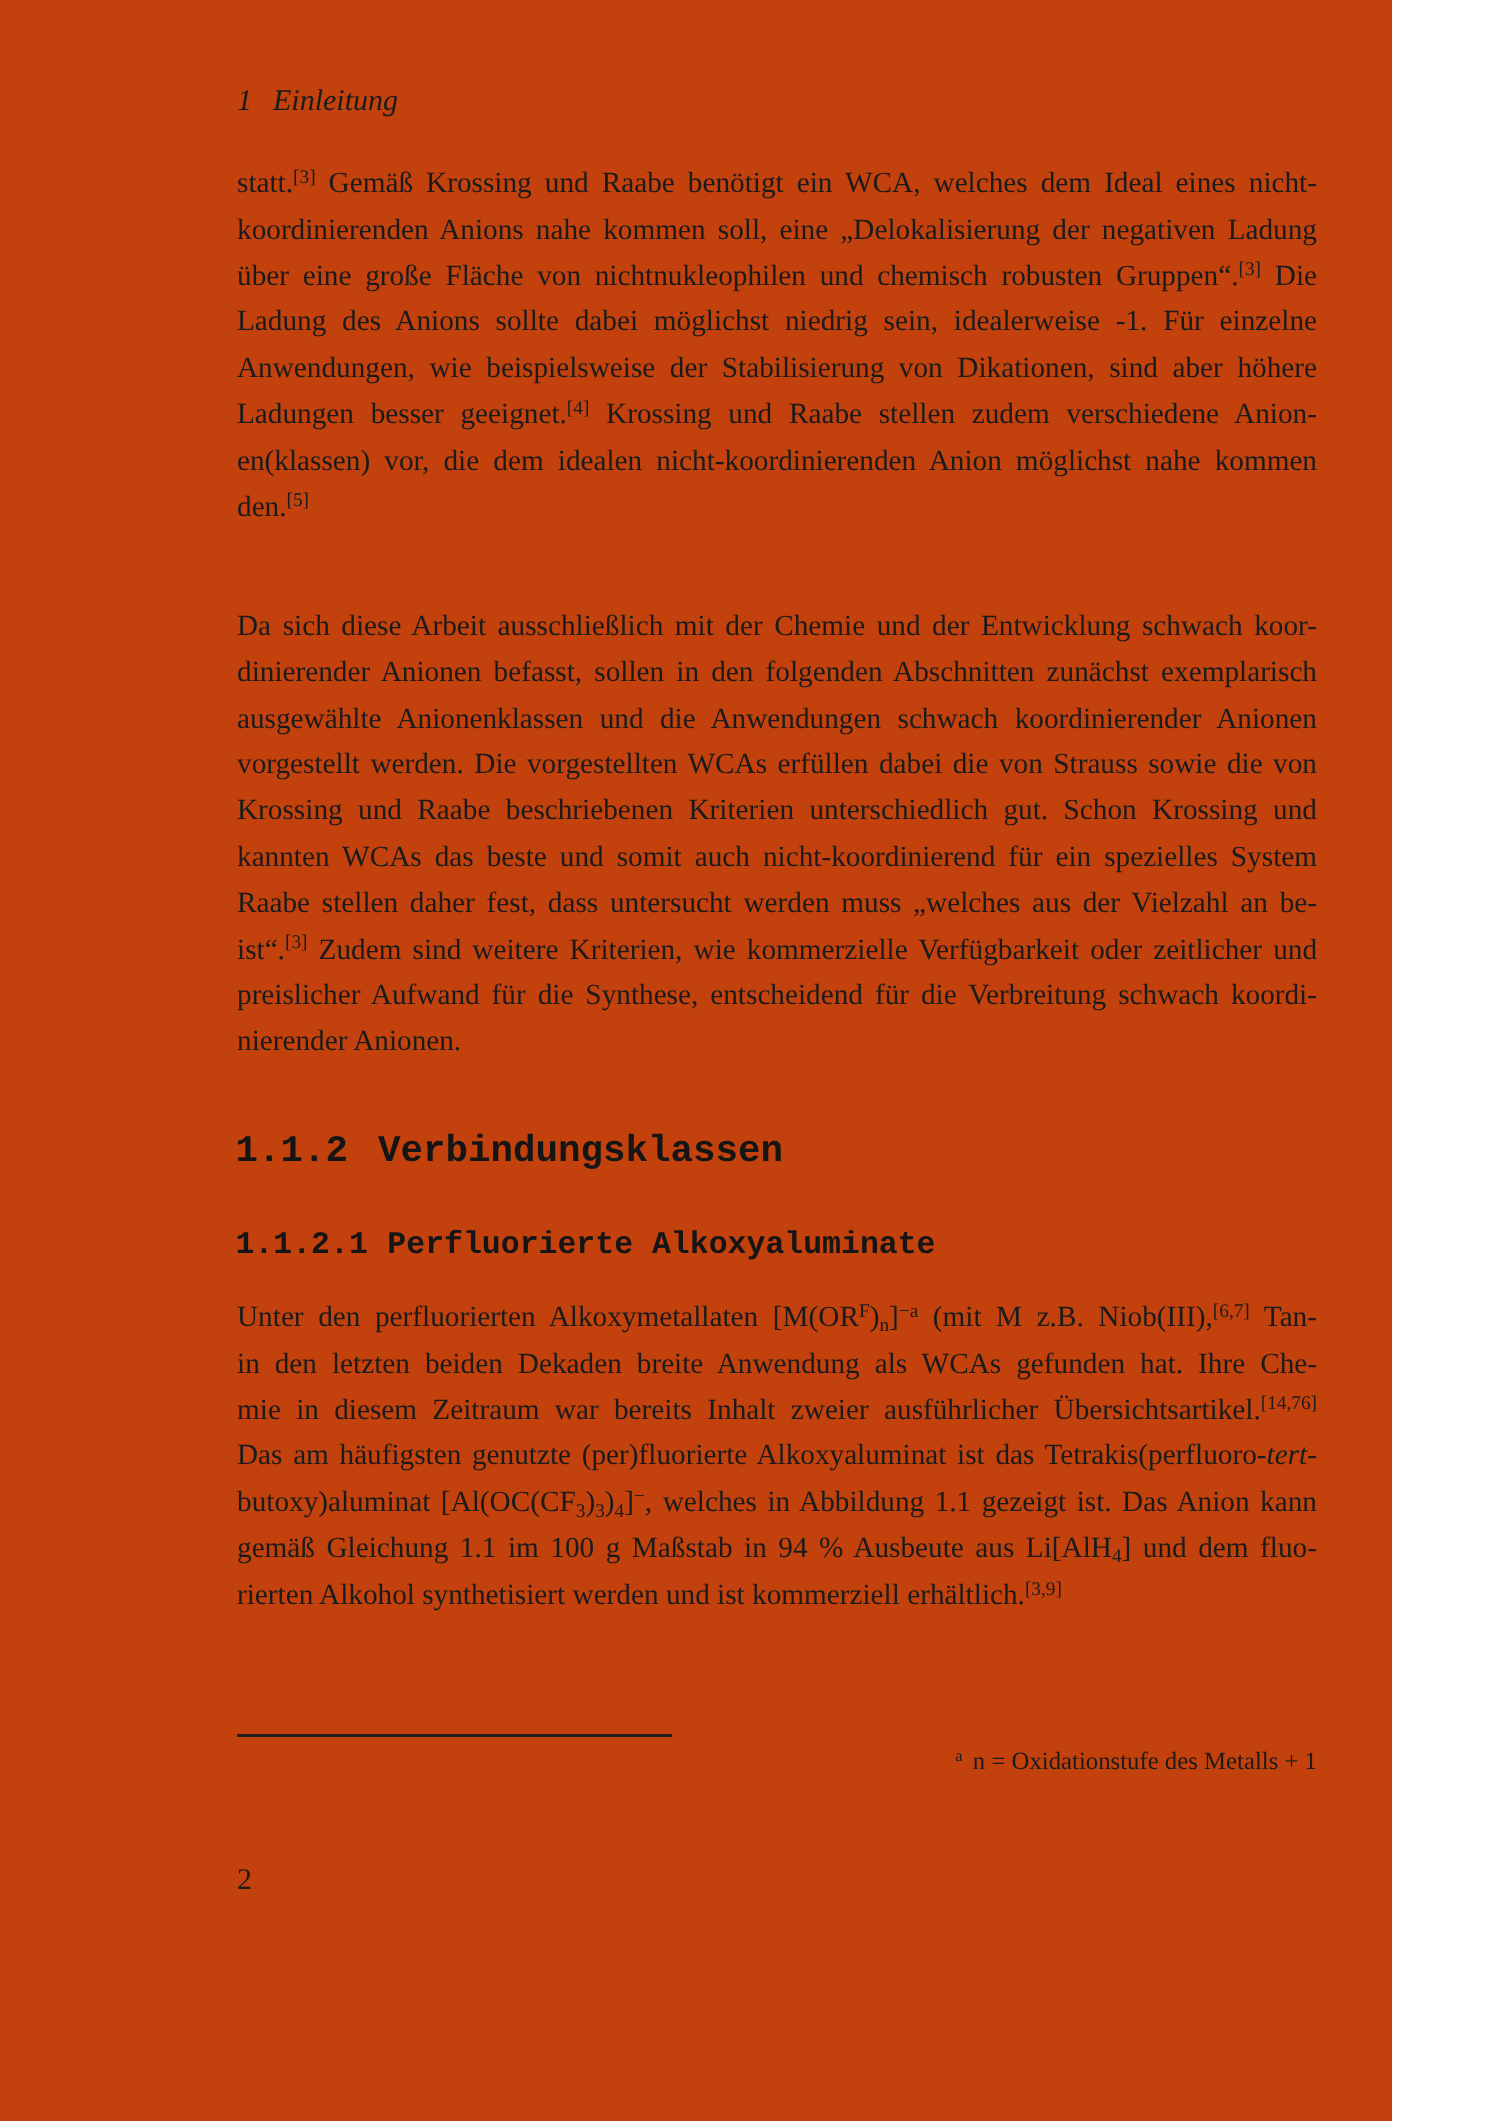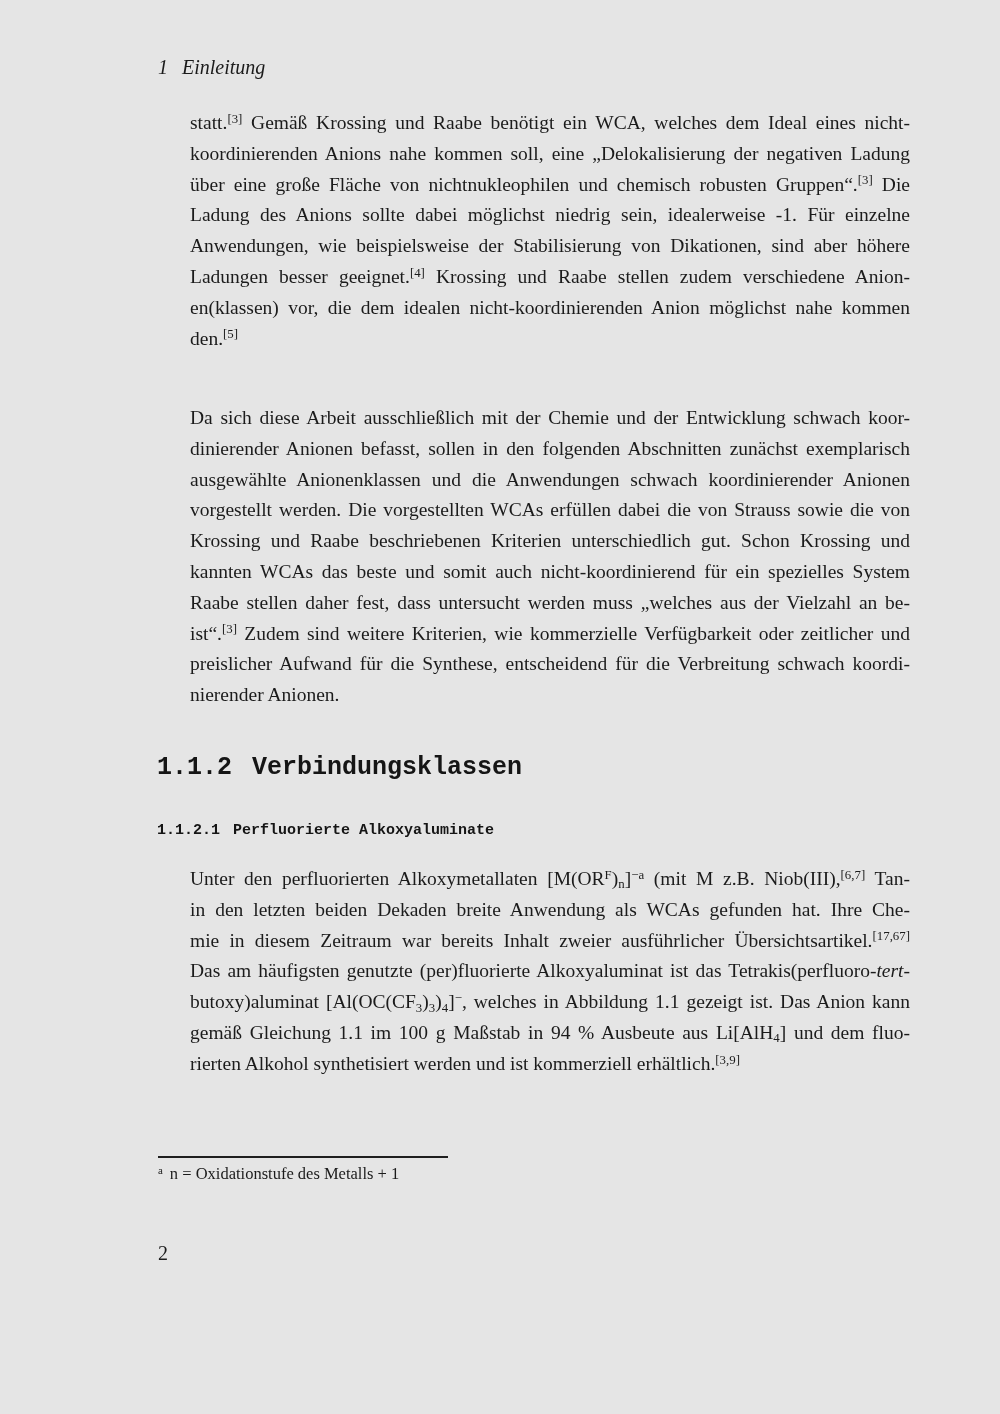--- a/index.html
+++ b/index.html
@@ -1,40 +1,39 @@
 <!DOCTYPE html>
 <html><head>
 <meta charset="utf-8">
 <style>
   html, body { margin: 0; padding: 0; background: #ffffff; }
   .page {
     position: relative;
-    width: 1000px;
+    width: 928px;
     height: 1414px;
-    background: #e5e5e5;
+    background: #c2410c;
     color: #1b1b1b;
     font-family: "Liberation Serif", "DejaVu Serif", serif;
     overflow: hidden;
   }
   .running-header {
     position: absolute;
     left: 158px;
     top: 56px;
     font-style: italic;
     font-size: 20px;
     line-height: 23px;
   }
   .running-header .hdr-num { margin-right: 14px; }
   .para {
     position: absolute;
     left: 158px;
     width: 720px;
     font-size: 19.5px;
     line-height: 30.8px;
-    margin-left: 32px;
   }
   .p1 { top: 108px; }
   .p2 { top: 403px; }
   .p3 { top: 864px; }
   .line {
     text-align: justify;
     text-align-last: justify;
   }
   .para .line:last-child { text-align-last: left; }
   sup, sub {
@@ -48,32 +47,33 @@
   .sec-heading, .subsec-heading {
     position: absolute;
     left: 157px;
     font-family: Liberation Mono, monospace;
     font-weight: bold;
     color: #151515;
     margin: 0;
   }
   .sec-heading { top: 753px; font-size: 25px; line-height: 30px; }
   .sec-heading .sec-num { margin-right: 20px; }
-  .subsec-heading { top: 819px; font-size: 15px; line-height: 24px; }
+  .subsec-heading { top: 819px; font-size: 21px; line-height: 24px; }
   .subsec-heading .sec-num { margin-right: 13px; }
   .footnote-block { position: absolute; left: 158px; top: 1156px; width: 720px; }
   .fn-rule {
     width: 290px;
     height: 0;
     border-top: 2px solid #1f1f1f;
   }
   .fn-text {
     margin-top: 5px;
     font-size: 16.5px;
     line-height: 22px;
+    text-align: right;
   }
   .fn-text .fn-marker { margin-right: 7px; top: -0.42em; }
   .page-number {
     position: absolute;
     left: 158px;
     top: 1241px;
     font-size: 20px;
     line-height: 24px;
   }
 </style>
@@ -114,21 +114,21 @@
     <span class="sec-num">1.1.2</span><span>Verbindungsklassen</span>
   </h2>
 
   <h3 class="subsec-heading">
     <span class="sec-num">1.1.2.1</span><span>Perfluorierte Alkoxyaluminate</span>
   </h3>
 
   <div class="para p3">
       <div class="line">Unter den perfluorierten Alkoxymetallaten [M(OR<sup>F</sup>)<sub>n</sub>]<sup>−a</sup> (mit M z.B. Niob(III),<sup>[6,7]</sup> Tan-</div>
       <div class="line">in den letzten beiden Dekaden breite Anwendung als WCAs gefunden hat. Ihre Che-</div>
-      <div class="line">mie in diesem Zeitraum war bereits Inhalt zweier ausführlicher Übersichtsartikel.<sup>[17,67]</sup></div>
+      <div class="line">mie in diesem Zeitraum war bereits Inhalt zweier ausführlicher Übersichtsartikel.<sup>[14,76]</sup></div>
       <div class="line">Das am häufigsten genutzte (per)fluorierte Alkoxyaluminat ist das Tetrakis(perfluoro-<i>tert</i>-</div>
       <div class="line">butoxy)aluminat [Al(OC(CF<sub>3</sub>)<sub>3</sub>)<sub>4</sub>]<sup>−</sup>, welches in Abbildung 1.1 gezeigt ist. Das Anion kann</div>
       <div class="line">gemäß Gleichung 1.1 im 100 g Maßstab in 94 % Ausbeute aus Li[AlH<sub>4</sub>] und dem fluo-</div>
       <div class="line">rierten Alkohol synthetisiert werden und ist kommerziell erhältlich.<sup>[3,9]</sup></div>
     </div>
 
   <div class="footnote-block">
     <div class="fn-rule"></div>
     <div class="fn-text">
       <sup class="fn-marker">a</sup><span>n = Oxidationstufe des Metalls + 1</span>

